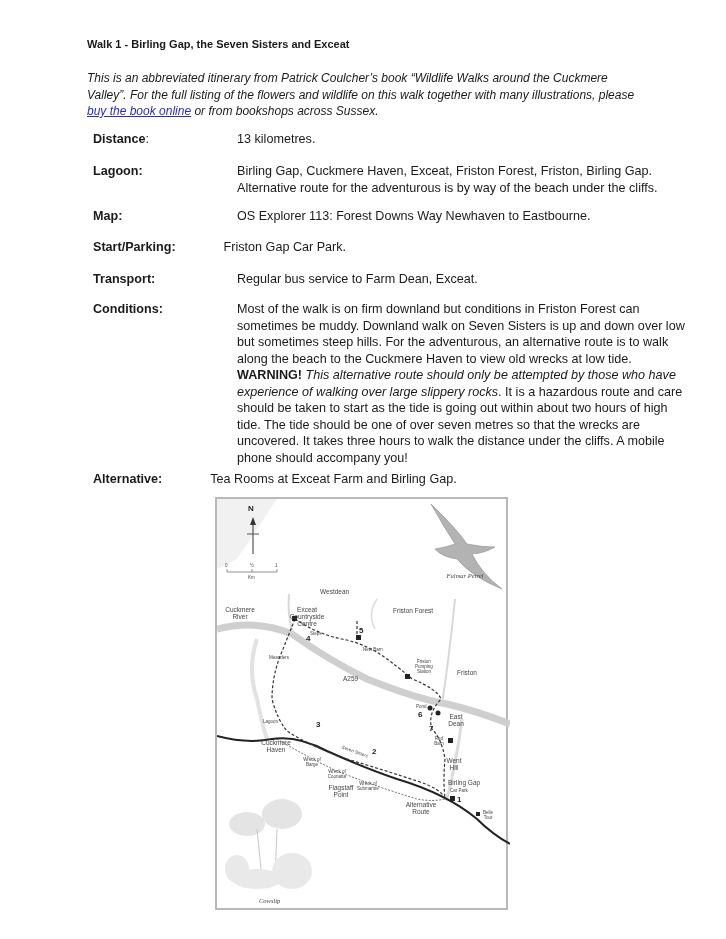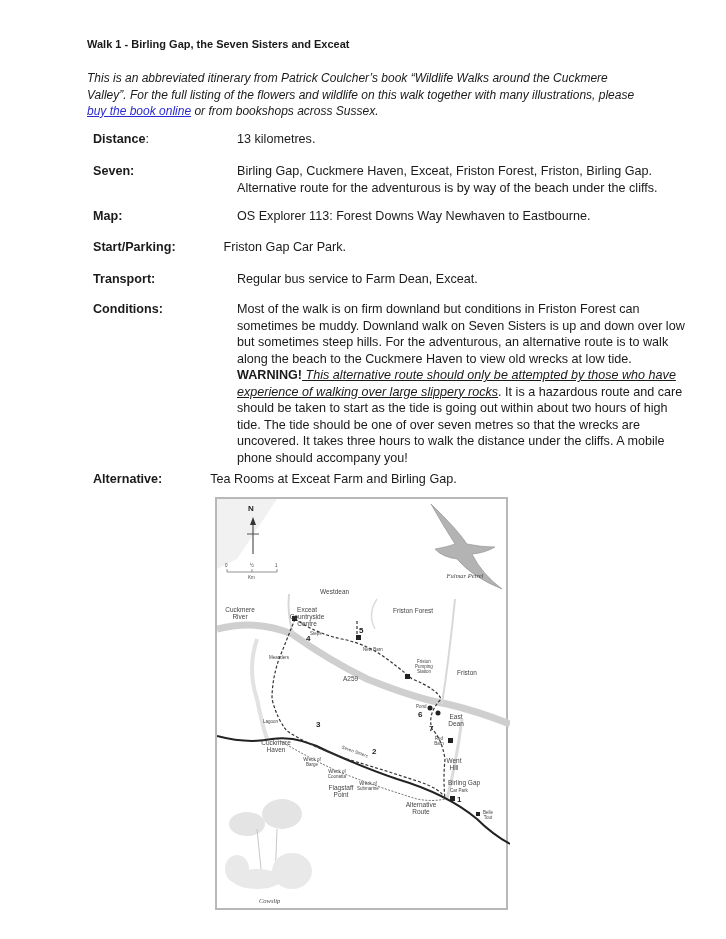--- a/index.html
+++ b/index.html
@@ -16,21 +16,21 @@
       font-size: 12px; font-style: italic; line-height: 16.5px;
     }
     .intro a { color: #2a2ad0; text-decoration: underline; }
     .field { position: absolute; left: 93px; font-size: 12.6px; line-height: 16.5px; }
     .field .lbl { position: absolute; left: 0; top: 0; font-weight: bold; white-space: nowrap; }
     .field .lbl .plain { font-weight: normal; }
     .field .val { position: absolute; left: 96px; top: 0; width: 470px; margin-left: 48px; }
     .field.inline .val { position: static; display: inline; }
     .field.inline .lbl { position: static; display: inline; }
     .warn-b { font-weight: bold; }
-    .warn-i { font-style: italic; text-decoration: underline; }
+    .warn-i { font-style: italic; }
 
     .map {
       position: absolute; left: 215px; top: 497px; width: 293px; height: 413px;
       border: 2px solid #b8b8b8; background: #ffffff; box-sizing: border-box;
     }
     .map svg { position: absolute; left: 0; top: 0; }
     .maplabel {
       position: absolute; font-family: "Liberation Sans", sans-serif;
       font-size: 6.5px; color: #444; line-height: 7px; text-align: center; white-space: nowrap;
     }
@@ -44,21 +44,21 @@
 <div class="title">Walk 1 - Birling Gap, the Seven Sisters and Exceat</div>
 
 <div class="intro"><span>This is an abbreviated itinerary from Patrick Coulcher’s book “Wildlife Walks around the Cuckmere Valley”. For the full listing of the flowers and wildlife on this walk together with many illustrations, please </span><a href="#">buy the book online</a><span> or from bookshops across Sussex.</span></div>
 
 <div class="field" style="top:131px;">
   <span class="lbl"><span>Distance</span><span class="plain">:</span></span>
   <span class="val">13 kilometres.</span>
 </div>
 
 <div class="field" style="top:163px;">
-  <span class="lbl">Seven:</span>
+  <span class="lbl">Lagoon:</span>
   <span class="val">Birling Gap, Cuckmere Haven, Exceat, Friston Forest, Friston, Birling Gap. Alternative route for the adventurous is by way of the beach under the cliffs.</span>
 </div>
 
 <div class="field" style="top:208px;">
   <span class="lbl">Map:</span>
   <span class="val">OS Explorer 113: Forest Downs Way Newhaven to Eastbourne.</span>
 </div>
 
 <div class="field inline" style="top:239px;">
   <span class="lbl">Start/Parking:</span><span class="val">Friston Gap Car Park.</span>

